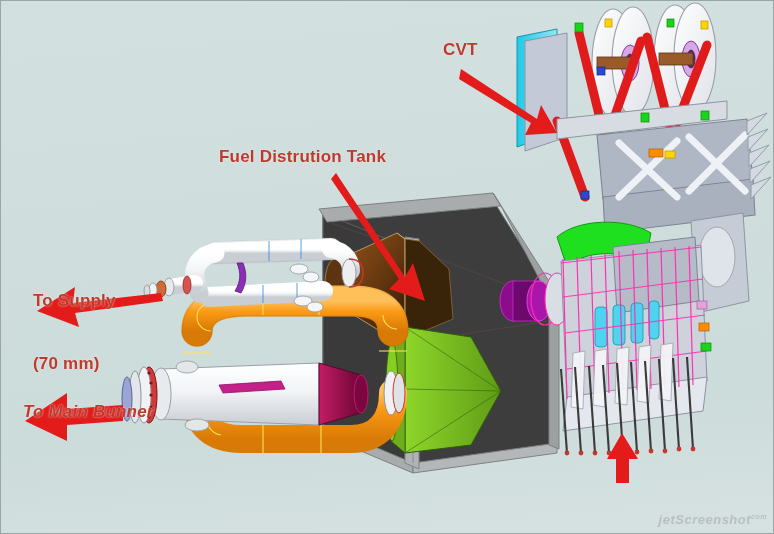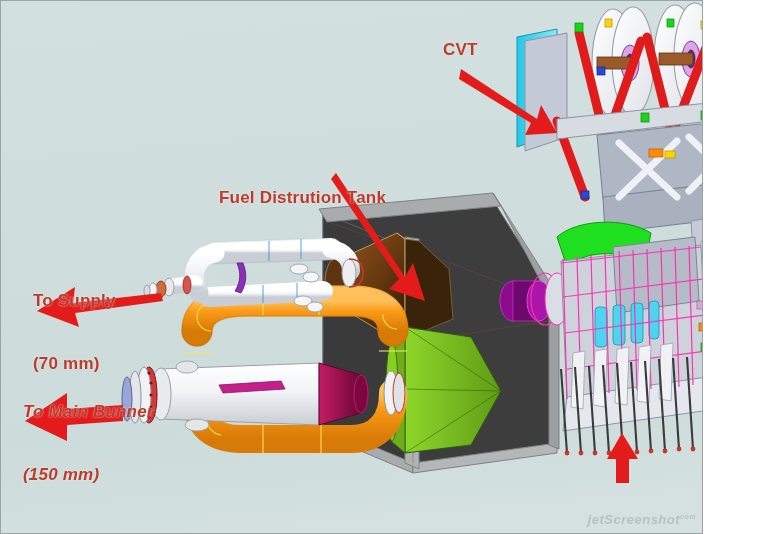--- a/index.html
+++ b/index.html
@@ -1,41 +1,41 @@
 <!DOCTYPE html>
 <html><head>
 <meta charset="utf-8">
 <title>Fuel Distribution System CAD Diagram</title>
 <style>
   html,body{margin:0;padding:0;background:#ffffff;}
   body{font-family:"Liberation Sans",sans-serif;}
 
   #stage{
     position:relative;
-    width:703px;height:534px;
+    width:774px;height:534px;
     overflow:hidden;
     background:linear-gradient(175deg,#d3e0e0 0%,#cfdedd 40%,#ccdcdb 75%,#d6e2e1 100%);
     box-sizing:border-box;
     border:1px solid #9aa5a5;
   }
   #cad{position:absolute;left:0;top:0;width:774px;height:534px;}
 
   .label{
     position:absolute;
     color:#bf3a2b;
     font-size:17px;
     font-weight:bold;
     line-height:1.25;
     letter-spacing:.2px;
     white-space:pre;
     text-shadow:0 0 2px rgba(235,244,244,.9);
     pointer-events:none;
   }
   #lbl-cvt{left:442px;top:38px;}
-  #lbl-tank{left:218px;top:145px;margin-top:41px;}
+  #lbl-tank{left:218px;top:145px;}
   #lbl-turbine{left:32px;top:246px;}
   #lbl-burner{left:22px;top:357px;font-style:italic;}
   #lbl-supply{left:552px;top:480px;}
 
   .wm{
     position:absolute;right:6px;bottom:6px;
     font-family:"Liberation Sans",sans-serif;
     font-size:13px;font-weight:bold;font-style:italic;
     color:rgba(140,140,140,.38);
     letter-spacing:.5px;
@@ -376,21 +376,20 @@
 
   <div class="label" id="lbl-tank">Fuel Distrution Tank</div>
 
   <div class="label" id="lbl-turbine">
     <div>To Supply</div>
     <div>(70 mm)</div>
   </div>
 
   <div class="label" id="lbl-burner">
     <div>To Main Bunner</div>
-    <div>(150 mm)</div>
   </div>
 
 
   <div class="wm">
     <span>jetScreenshot</span><sup>com</sup>
   </div>
 
 </div>
 
 </body></html>

